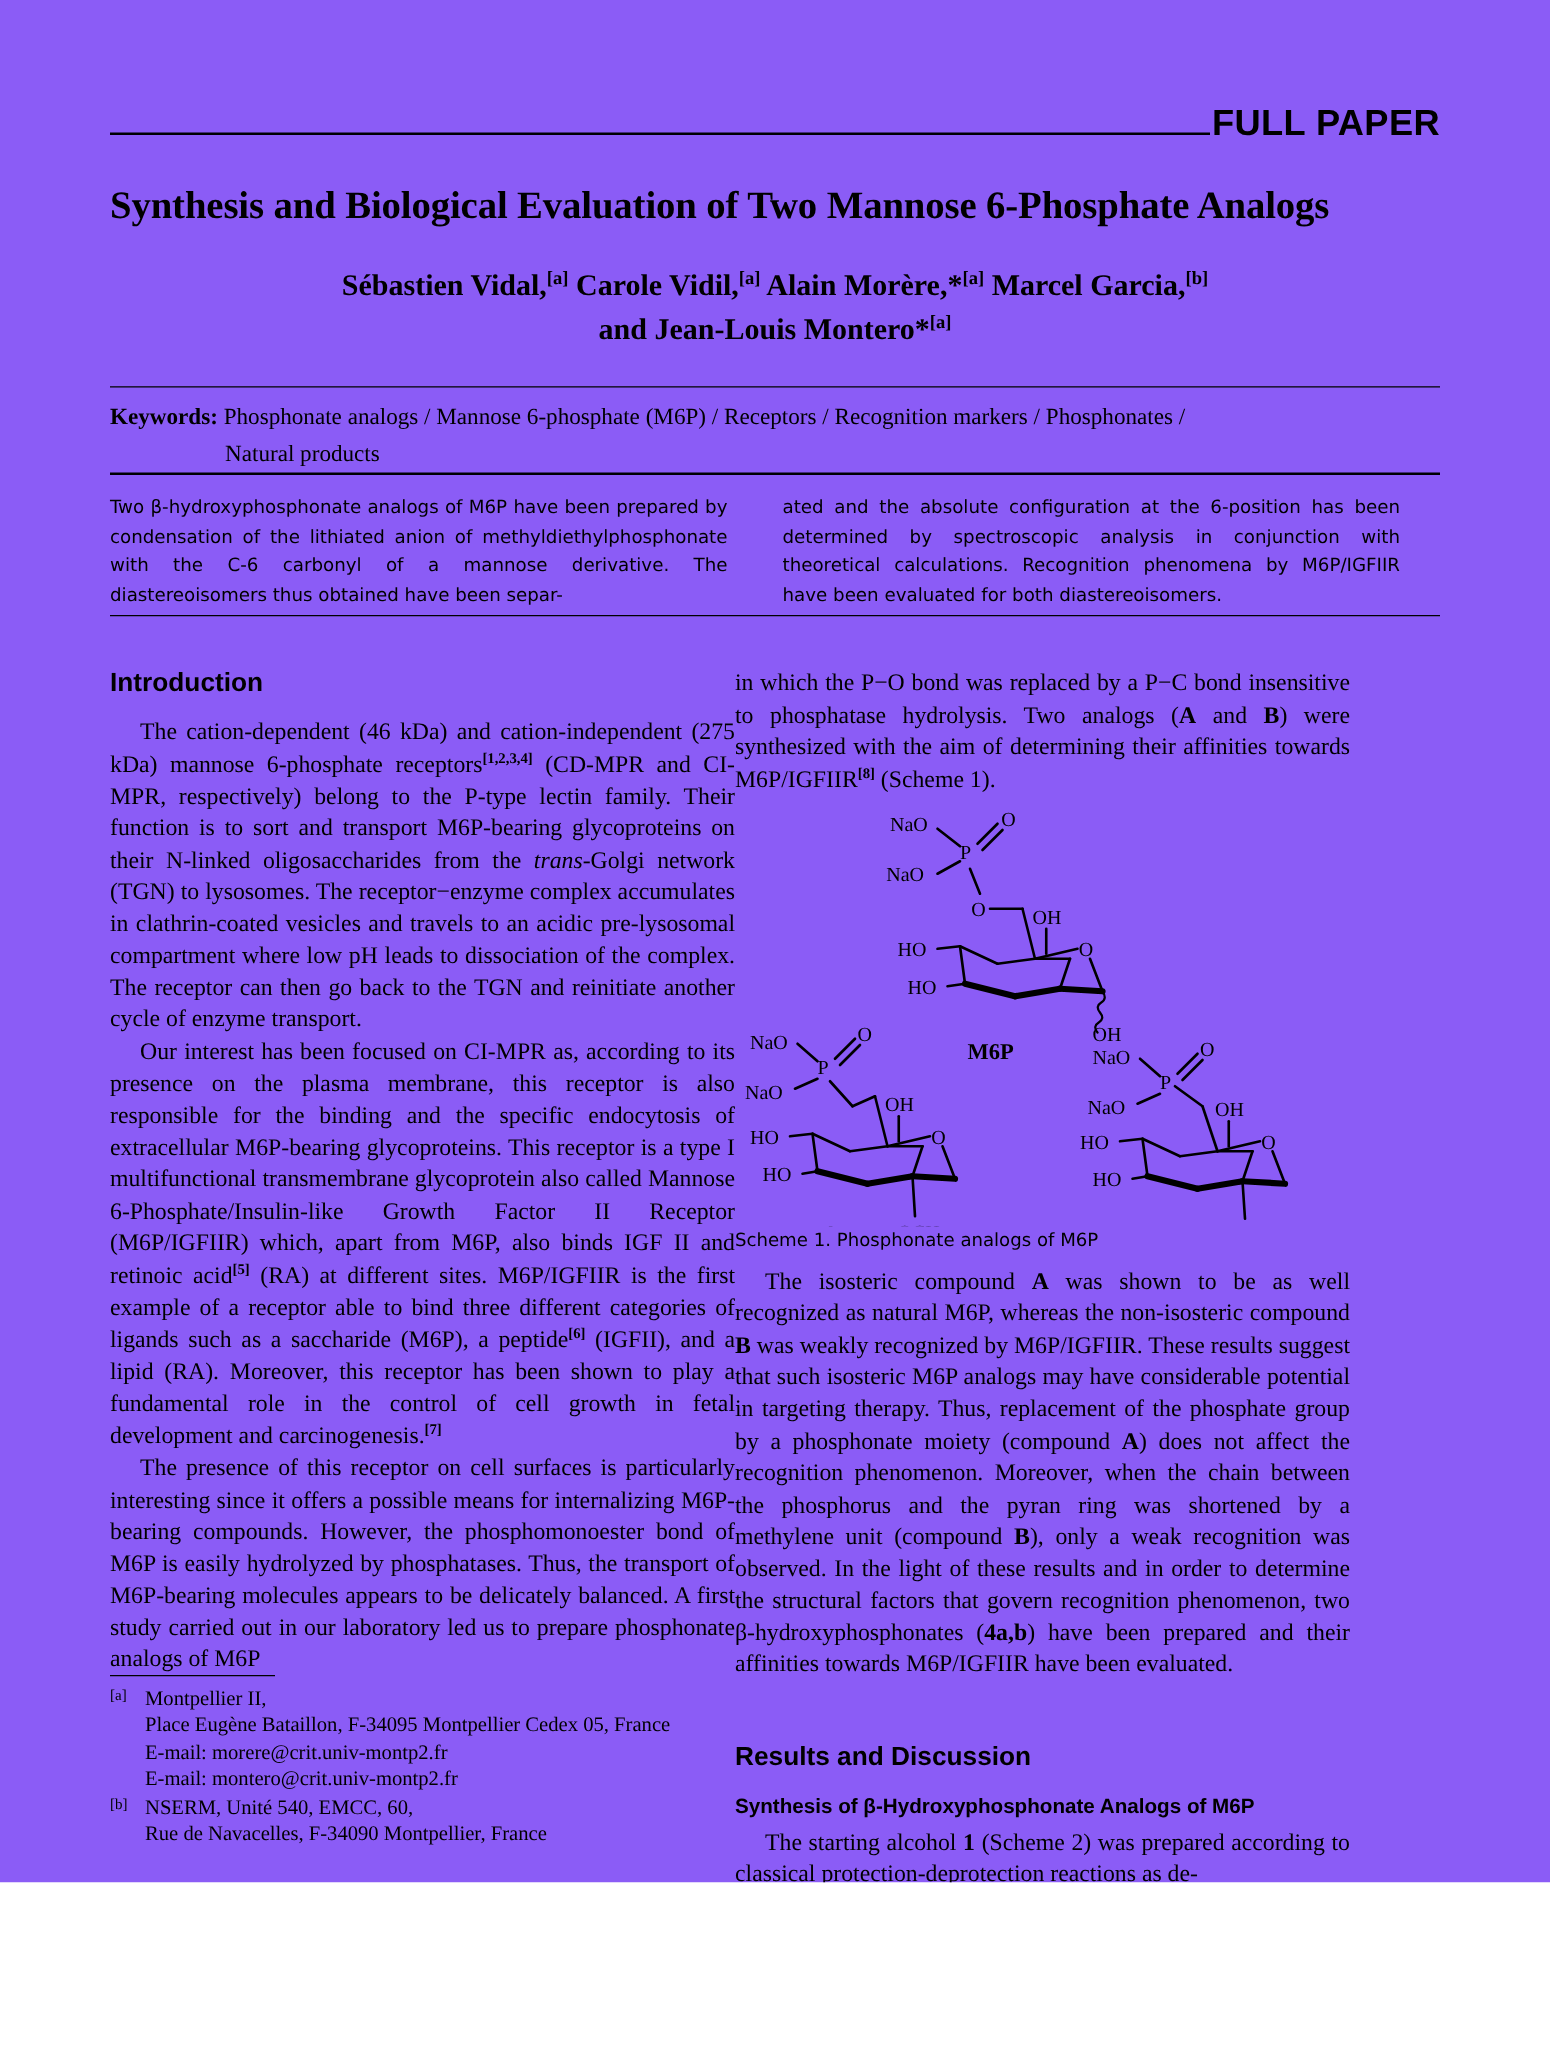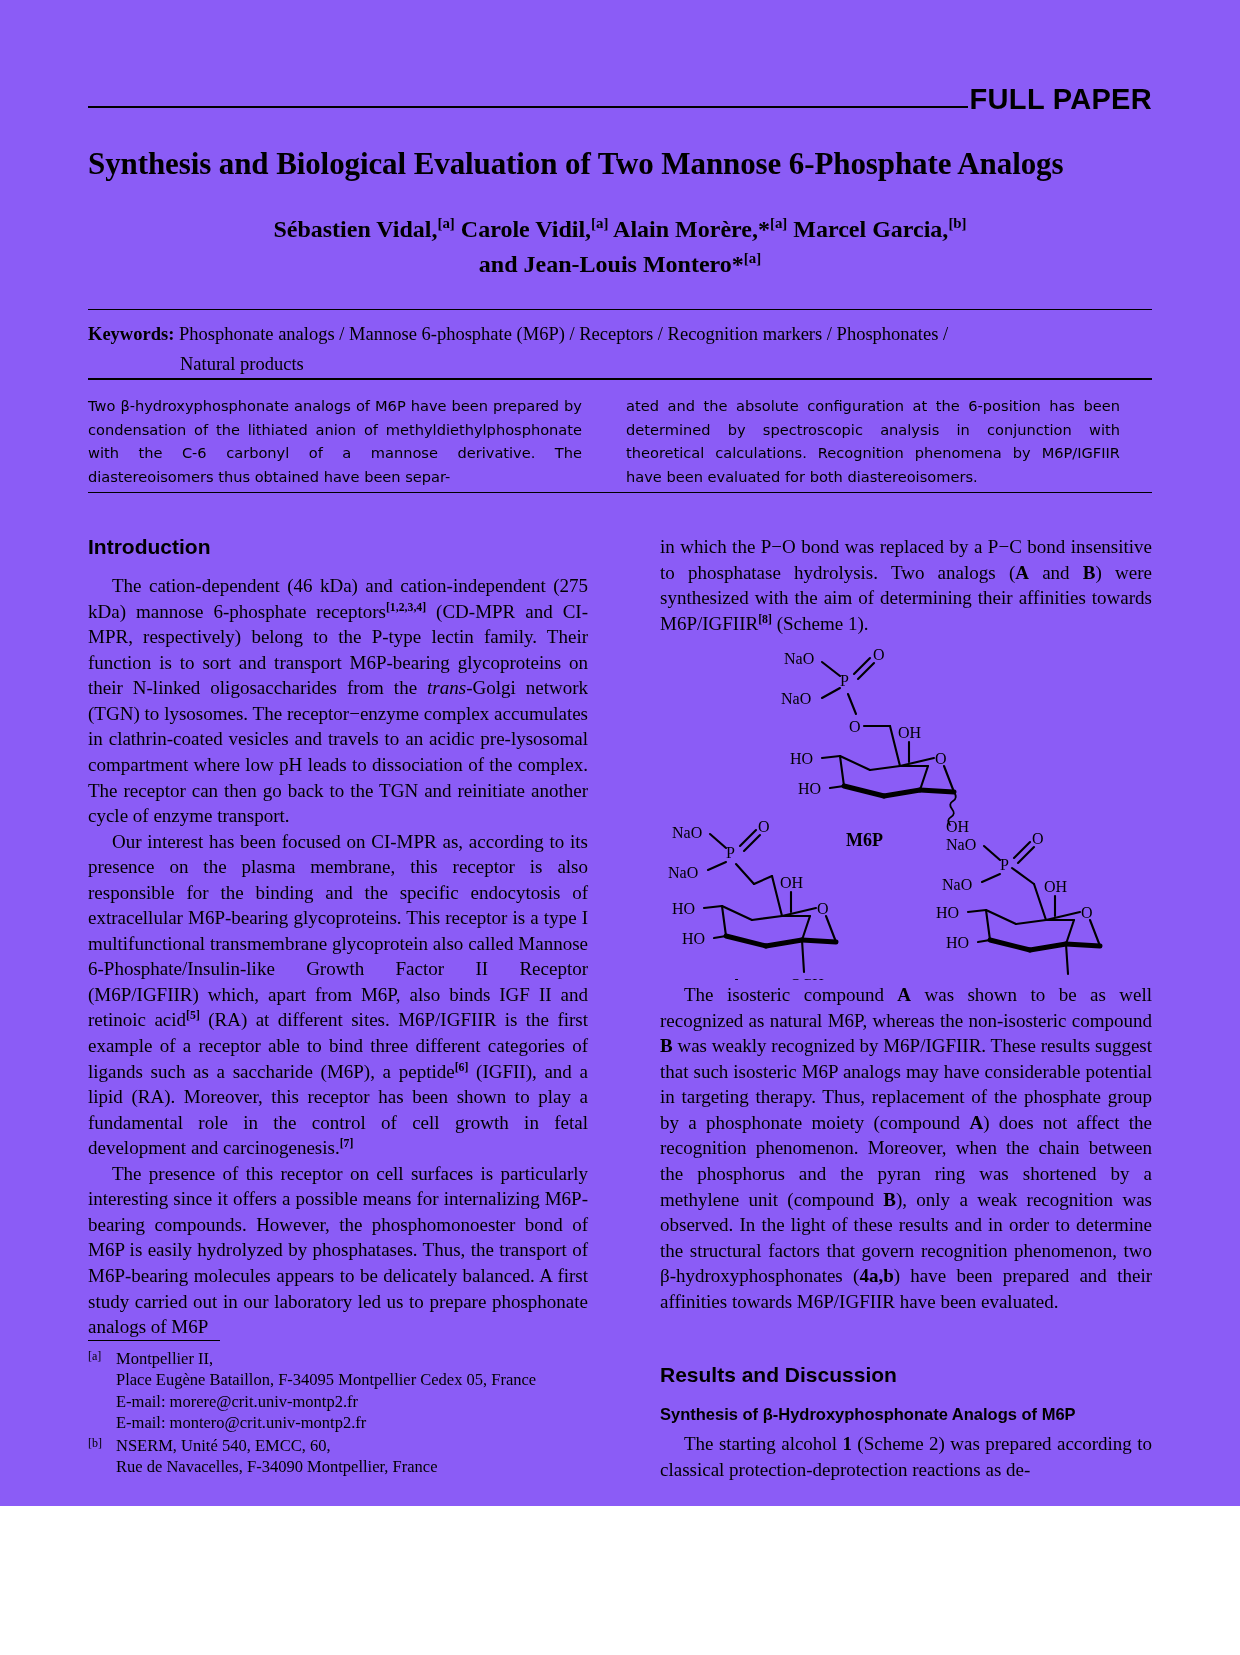--- a/index.html
+++ b/index.html
@@ -123,22 +123,20 @@
     border-top: 1px solid #000;
   }
 
   
   .body-cols {
     position: absolute;
     left: 88px;
     top: 534px;
     width: 1064px;
     display: flex;
-    gap: 32px;
-    justify-content: space-between;
   }
   .col-l { width: 500px; position: relative; }
   .col-r { width: 492px; position: relative; }
 
   h2.sec {
     font-family: "Liberation Sans", "DejaVu Sans", sans-serif;
     font-size: 21px;
     font-weight: bold;
     margin: 0 0 14px 0;
     line-height: 1.2;
@@ -398,20 +396,21 @@
 
               <line x1="124" y1="112" x2="126" y2="142"></line>
               <text x="112" y="160" fill="#000" stroke="none" font-size="16">OCH<tspan font-size="11" dy="4">3</tspan></text>
 
               <text x="86" y="162" fill="#000" stroke="none" font-size="18" font-weight="bold">B</text>
             </g>
           </g>
         </svg>
       </div>
 
+      <p class="scheme-caption">Scheme 1. Phosphonate analogs of M6P</p>
 
       <p class="body"><span>The isosteric compound </span><b>A</b><span> was shown to be as well recognized as natural M6P, whereas the non-isosteric compound </span><b>B</b><span> was weakly recognized by M6P/IGFIIR. These results suggest that such isosteric M6P analogs may have considerable potential in targeting therapy. Thus, replacement of the phosphate group by a phosphonate moiety (compound </span><b>A</b><span>) does not affect the recognition phenomenon. Moreover, when the chain between the phosphorus and the pyran ring was shortened by a methylene unit (compound </span><b>B</b><span>), only a weak recognition was observed. In the light of these results and in order to determine the structural factors that govern recognition phenomenon, two β-hydroxyphosphonates (</span><b>4a,b</b><span>) have been prepared and their affinities towards M6P/IGFIIR have been evaluated.</span></p>
 
       <h2 class="sec spaced">Results and Discussion</h2>
       <h3 class="subsec">Synthesis of β-Hydroxyphosphonate Analogs of M6P</h3>
 
       <p class="body"><span>The starting alcohol </span><b>1</b><span> (Scheme 2) was prepared according to classical protection-deprotection reactions as de-</span></p>
     </div>
   </div>
 

